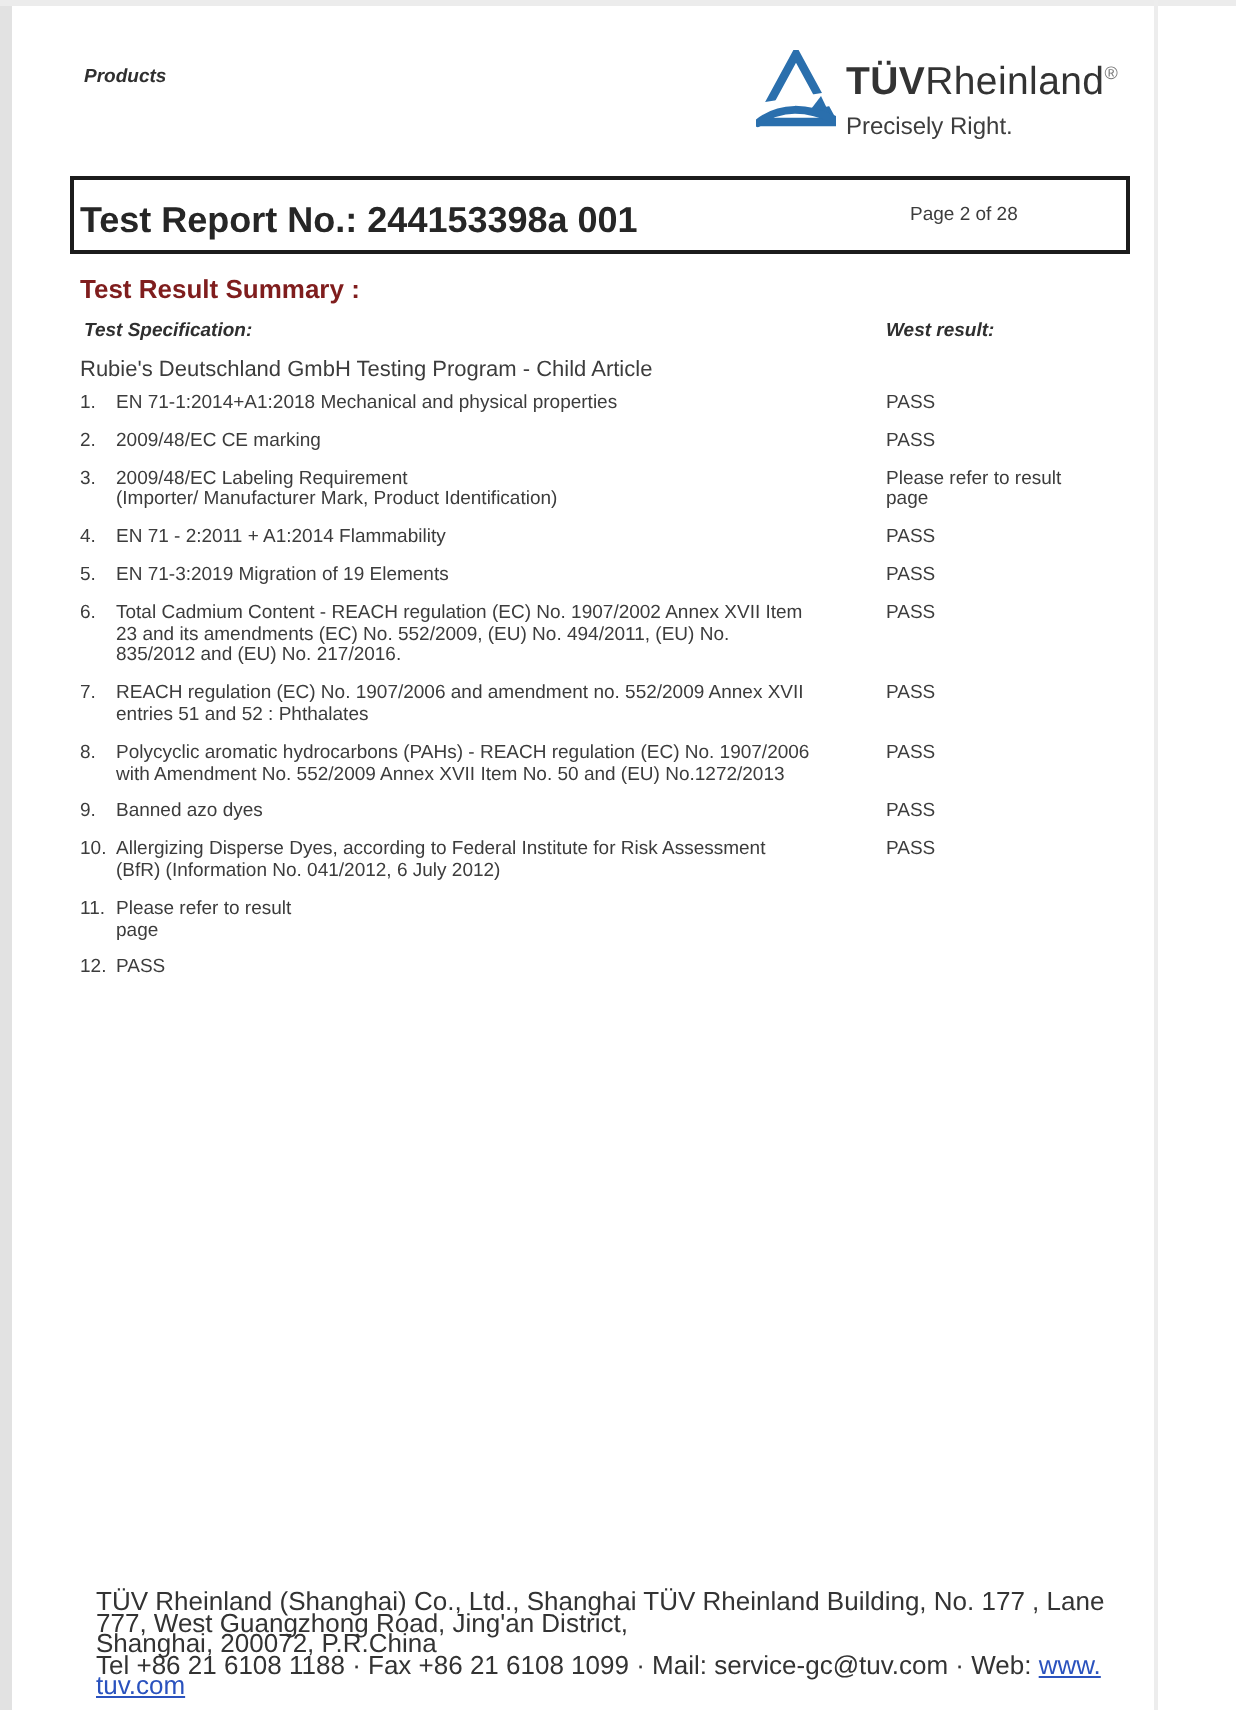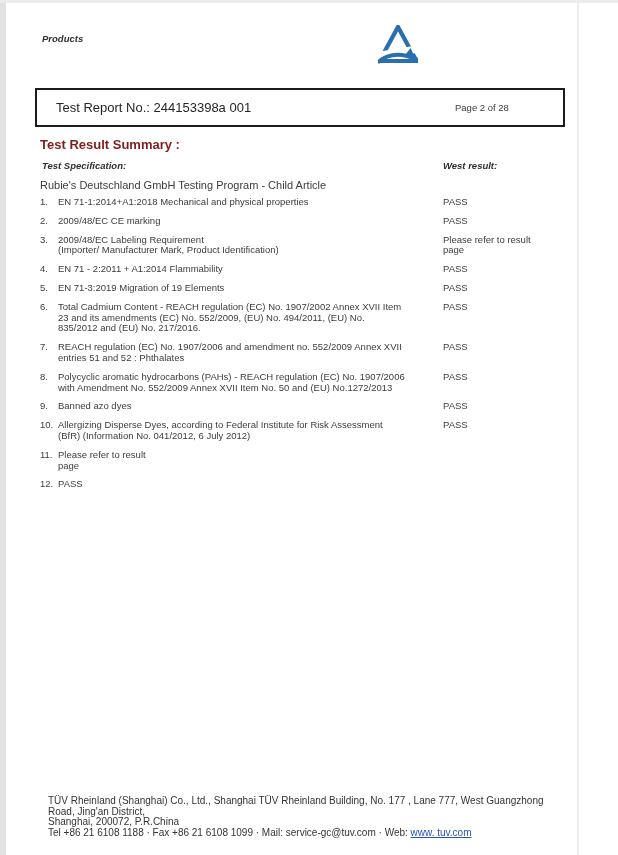--- a/index.html
+++ b/index.html
@@ -33,22 +33,22 @@
   .brand-tuv { font-weight: bold; }
   .brand-reg { font-size: 9px; color: #777777; vertical-align: super; }
   .brand-tagline { font-size: 12px; color: #3d3d3d; margin-top: 3px; }
 
   
   .report-box {
     position: absolute; left: 35px; top: 88px; width: 530px; height: 39px;
     border: 2px solid #1c1c1c; background: #ffffff;
   }
   .report-title {
-    position: absolute; left: 19px; top: 10px;
-    font-size: 13px; font-weight: normal; color: #262626;
+    position: absolute; left: 3px; top: 10px;
+    font-size: 18px; font-weight: bold; color: #262626;
   }
   .page-indicator {
     position: absolute; left: 418px; top: 12px;
     font-size: 9.5px; color: #3c3c3c;
   }
 
   .summary-heading {
     position: absolute; left: 40px; top: 137px;
     font-size: 13px; font-weight: bold; color: #7f1d1d;
   }
@@ -62,21 +62,21 @@
     font-size: 11px; color: #3c3c3c;
   }
 
   .items { position: absolute; left: 40px; top: 197px; width: 527px; }
   .item-row { display: flex; align-items: flex-start; margin-bottom: 8px; font-size: 9.5px; line-height: 10.8px; color: #3c3c3c; }
   .item-no   { width: 18px; flex: 0 0 18px; }
   .item-text { width: 385px; flex: 0 0 385px; white-space: pre-line; }
   .item-result { flex: 1; white-space: pre-line; }
 
   
-  .footer { position: absolute; left: 48px; top: 796px; width: 512px; font-size: 10px; line-height: 10.5px; color: #333333; }
+  .footer { position: absolute; left: 48px; top: 796px; width: 512px; font-size: 13px; line-height: 10.5px; color: #333333; }
   .footer-link { color: #2a52be; text-decoration: underline; cursor: pointer; }
 </style>
 </head>
 <body>
 
 <div class="page">
 
   <div class="edge-left"></div>
   <div class="edge-top"></div>
   <div class="edge-right"></div>
@@ -84,20 +84,24 @@
   <div class="products-label">Products</div>
 
   <div class="logo">
     <span class="logo-triangle">
       <svg width="40" height="40" viewBox="0 0 40 40">
         <path d="M20 2 L38.5 36 H1.5 Z" fill="none" stroke="#2a6fad" stroke-width="4.2" stroke-linejoin="miter"></path>
         <path d="M-2 27 L42 20 L42 27 L-2 36 Z" fill="#ffffff"></path>
         <path d="M32.5 23 L38.5 35.5 L26 31.5 Z" fill="#2a6fad"></path>
         <path d="M1 36.5 C 12 27.5, 26 28.5, 39.5 35" fill="none" stroke="#2a6fad" stroke-width="4" stroke-linecap="round"></path>
       </svg>
+    </span>
+    <span class="brand-block">
+      <span class="brand-line"><span class="brand-tuv">TÜV</span><span>Rheinland</span><span class="brand-reg">®</span></span>
+      <div class="brand-tagline">Precisely Right.</div>
     </span>
   </div>
 
   <div class="report-box">
     <div class="report-title">Test Report No.: 244153398a 001</div>
     <div class="page-indicator">Page 2 of 28</div>
   </div>
 
   <div class="summary-heading">Test Result Summary :</div>
 

